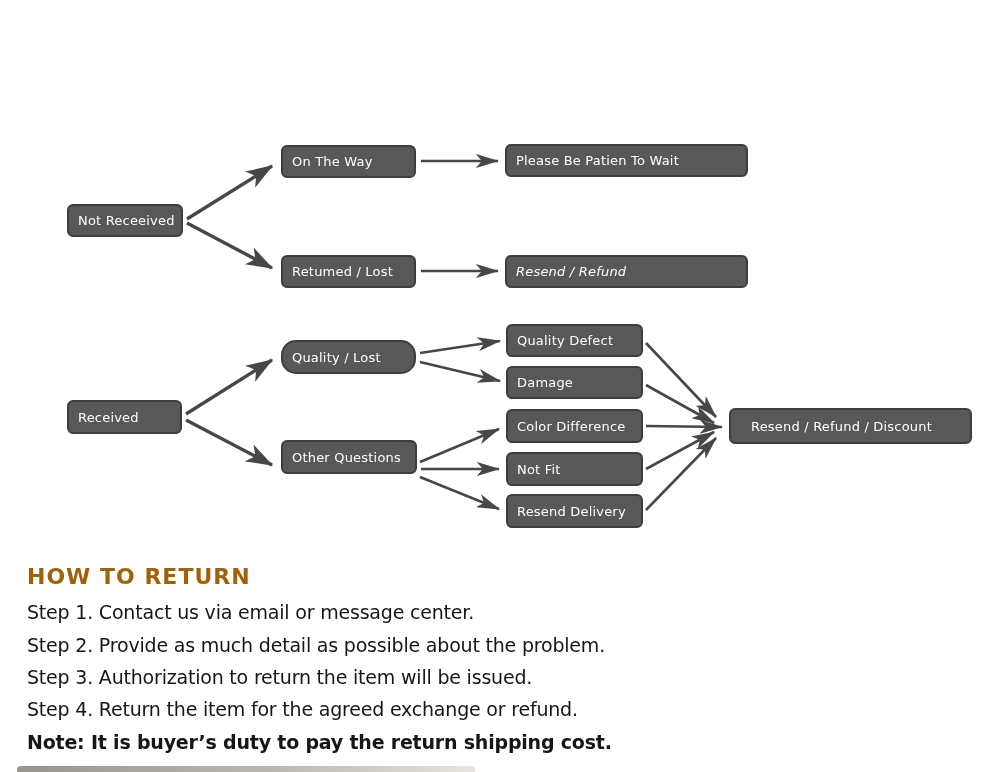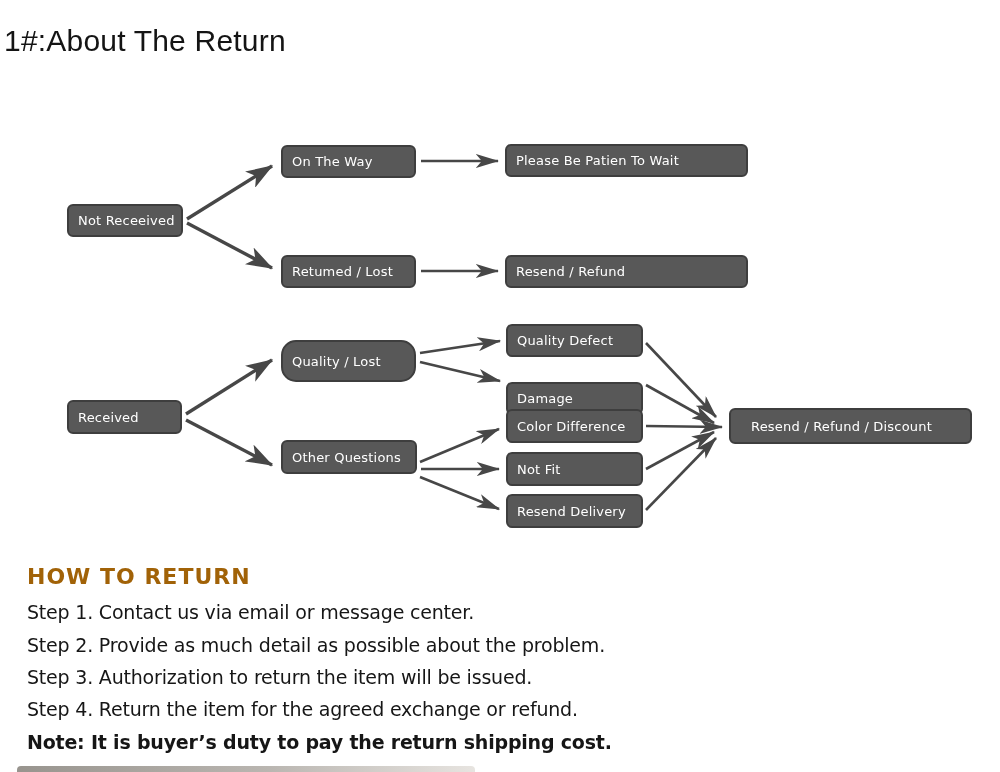--- a/index.html
+++ b/index.html
@@ -12,26 +12,26 @@
 
   
   #arrow-layer{position:absolute;left:0;top:0;width:1000px;height:772px;pointer-events:none;}
   .node{position:absolute;box-sizing:border-box;background:#585858;border:2px solid #3e3e3e;
         border-radius:6px;color:#ffffff;font-size:13px;display:flex;align-items:center;
         padding:0 9px;white-space:nowrap;letter-spacing:0.2px;}
   .n-not-received   {left:67px; top:204px;width:116px;height:33px;}
   .n-on-the-way     {left:281px;top:145px;width:135px;height:33px;}
   .n-please-wait    {left:505px;top:144px;width:243px;height:33px;}
   .n-returned-lost  {left:281px;top:255px;width:135px;height:33px;}
-  .n-resend-refund  {left:505px;top:255px;width:243px;height:33px;}
+  .n-resend-refund  {left:505px;top:255px;width:243px;height:33px;font-style:italic;}
   .n-received       {left:67px; top:400px;width:115px;height:34px;}
-  .n-quality-lost   {left:281px;top:340px;width:135px;height:42px;border-radius:15px;}
+  .n-quality-lost   {left:281px;top:340px;width:135px;height:34px;border-radius:15px;}
   .n-other-questions{left:281px;top:440px;width:136px;height:34px;}
   .n-quality-defect {left:506px;top:324px;width:137px;height:33px;}
-  .n-damage         {left:506px;top:366px;width:137px;height:33px;margin-top:16px;}
+  .n-damage         {left:506px;top:366px;width:137px;height:33px;}
   .n-color-diff     {left:506px;top:409px;width:137px;height:34px;}
   .n-not-fit        {left:506px;top:452px;width:137px;height:34px;}
   .n-wrong-delivery {left:506px;top:494px;width:137px;height:34px;}
   .n-resend-discount{left:729px;top:408px;width:243px;height:36px;padding-left:20px;}
 
   
   .howto-heading{position:absolute;left:27px;top:564px;font-size:22px;font-weight:bold;
                  color:#a16207;letter-spacing:1px;}
   .steps{position:absolute;left:27px;top:596px;font-size:19px;color:#161616;}
   .step-line{height:32.4px;display:flex;align-items:center;letter-spacing:-0.2px;}
@@ -40,21 +40,20 @@
   
   .bottom-bar{position:absolute;left:17px;bottom:0;width:458px;height:6px;
               border-radius:4px 4px 0 0;
               background:linear-gradient(to right,#98948e,#bab6b1 55%,#e7e4e0);}
 </style>
 </head>
 <body>
 
 <div id="page">
 
-  <div class="page-title">1#:About The Return</div>
 
   <svg id="arrow-layer" viewBox="0 0 1000 772" xmlns="http://www.w3.org/2000/svg">
     <defs>
       <marker id="ah-big" viewBox="0 0 10 7" refX="9.5" refY="3.5" markerWidth="8" markerHeight="5.6" orient="auto">
         <polygon points="0,0 10,3.5 0,7 2.6,3.5" fill="#474747"></polygon>
       </marker>
       <marker id="ah-thin" viewBox="0 0 10 6" refX="9.5" refY="3" markerWidth="9" markerHeight="5.4" orient="auto">
         <polygon points="0,0 10,3 0,6 2.6,3" fill="#474747"></polygon>
       </marker>
     </defs>

